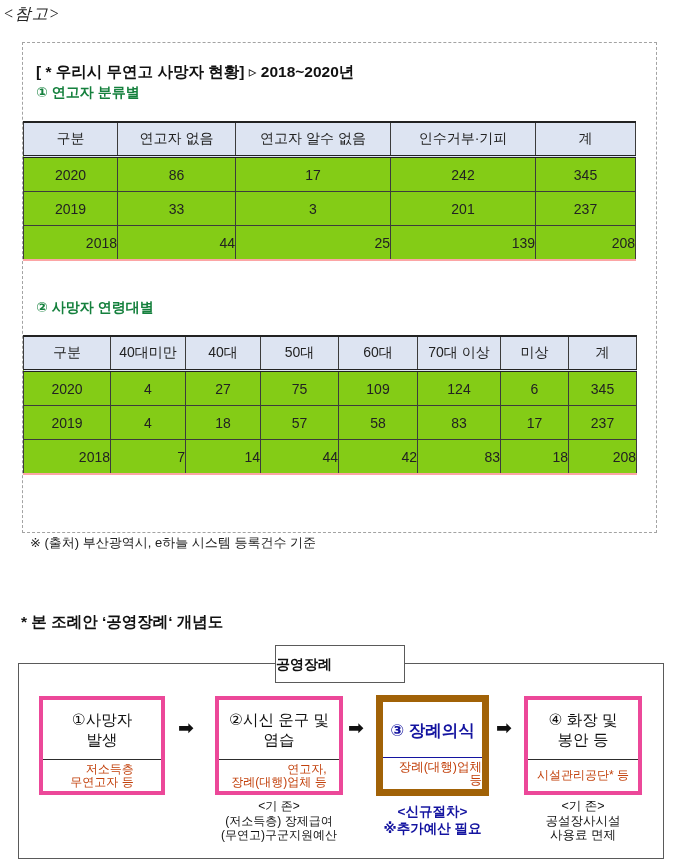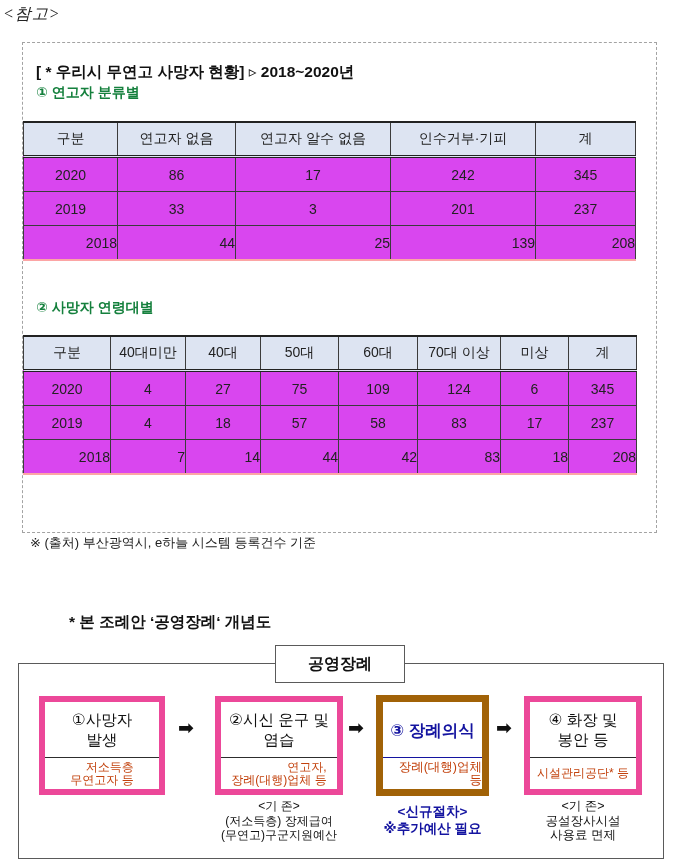--- a/index.html
+++ b/index.html
@@ -16,45 +16,45 @@
   
   .refbox { left:22px; top:42px; width:633px; height:489px; border:1px dashed #a3a3a3; background:#fff; }
 
   .ref-title { left:36px; top:62px; font-size:15.5px; font-weight:bold; color:#111; }
   .ref-title .period { font-weight:bold; }
   .sec-title { font-size:14px; font-weight:bold; color:#15803d; }
   .sec1 { left:36px; top:84px; }
   .sec2 { left:36px; top:299px; }
 
   
-  table.dtable { position:absolute; border-collapse:collapse; table-layout:fixed; background:#d946ef; }
+  table.dtable { position:absolute; border-collapse:collapse; table-layout:fixed; background:#84cc16; }
   table.dtable th, table.dtable td {
     border-left:1px solid #3c3c3c; border-right:1px solid #3c3c3c;
     text-align:center; vertical-align:middle; padding:0;
     font-size:14px; font-weight:normal; color:#222;
   }
   table.dtable thead th {
     background:#dde4f2; border-top:2px solid #222; border-bottom:3px double #222; height:32px;
   }
   table.dtable tbody td { border-bottom:1px solid #3c3c3c; height:33px; }
   table.dtable tbody tr:last-child td { border-bottom:2px solid #fca5a5;text-align:right; }
   #table1 { left:23px; top:121px; width:612px; }
   #table2 { left:23px; top:335px; width:613px; }
 
   .footnote { left:30px; top:494px; font-size:13px; color:#222;margin-top:40px; }
 
   
-  .diagram-title { left:21px; top:612px; font-size:15.5px; font-weight:bold; color:#111;margin-left:48px; }
+  .diagram-title { left:21px; top:612px; font-size:15.5px; font-weight:bold; color:#111; }
   .diagram-box { left:18px; top:663px; width:644px; height:194px; border:1px solid #5a5a5a; background:#fff; }
   .diagram-header {
     left:275px; top:645px; width:128px; height:36px; border:1px solid #5a5a5a; background:#fff;
-    font-size:16px; font-weight:bold; text-align:center; line-height:36px; z-index:2; color:#111;
-  }
-
-  .step { background:#fff; border:6px solid #ec4899; display:flex; flex-direction:column; z-index:2; box-sizing:border-box; }
+    font-size:14px; font-weight:bold; text-align:left; line-height:36px; z-index:2; color:#111;
+  }
+
+  .step { background:#fff; border:4px solid #ec4899; display:flex; flex-direction:column; z-index:2; box-sizing:border-box; }
   .step .step-title {
     flex:1; display:flex; align-items:center; justify-content:center;
     font-size:15.5px; line-height:20px; text-align:center; white-space:pre-line; color:#111;
   }
   .step .step-sub {
     height:31px; border-top:1px solid #2d2d2d; display:flex; align-items:center; justify-content:center;
     font-size:12px; line-height:13px; text-align:right; white-space:pre-line; color:#c2410c;
   }
   #step1 { left:39px;  top:696px; width:126px; height:99px; }
   #step2 { left:215px; top:696px; width:128px; height:99px; }

